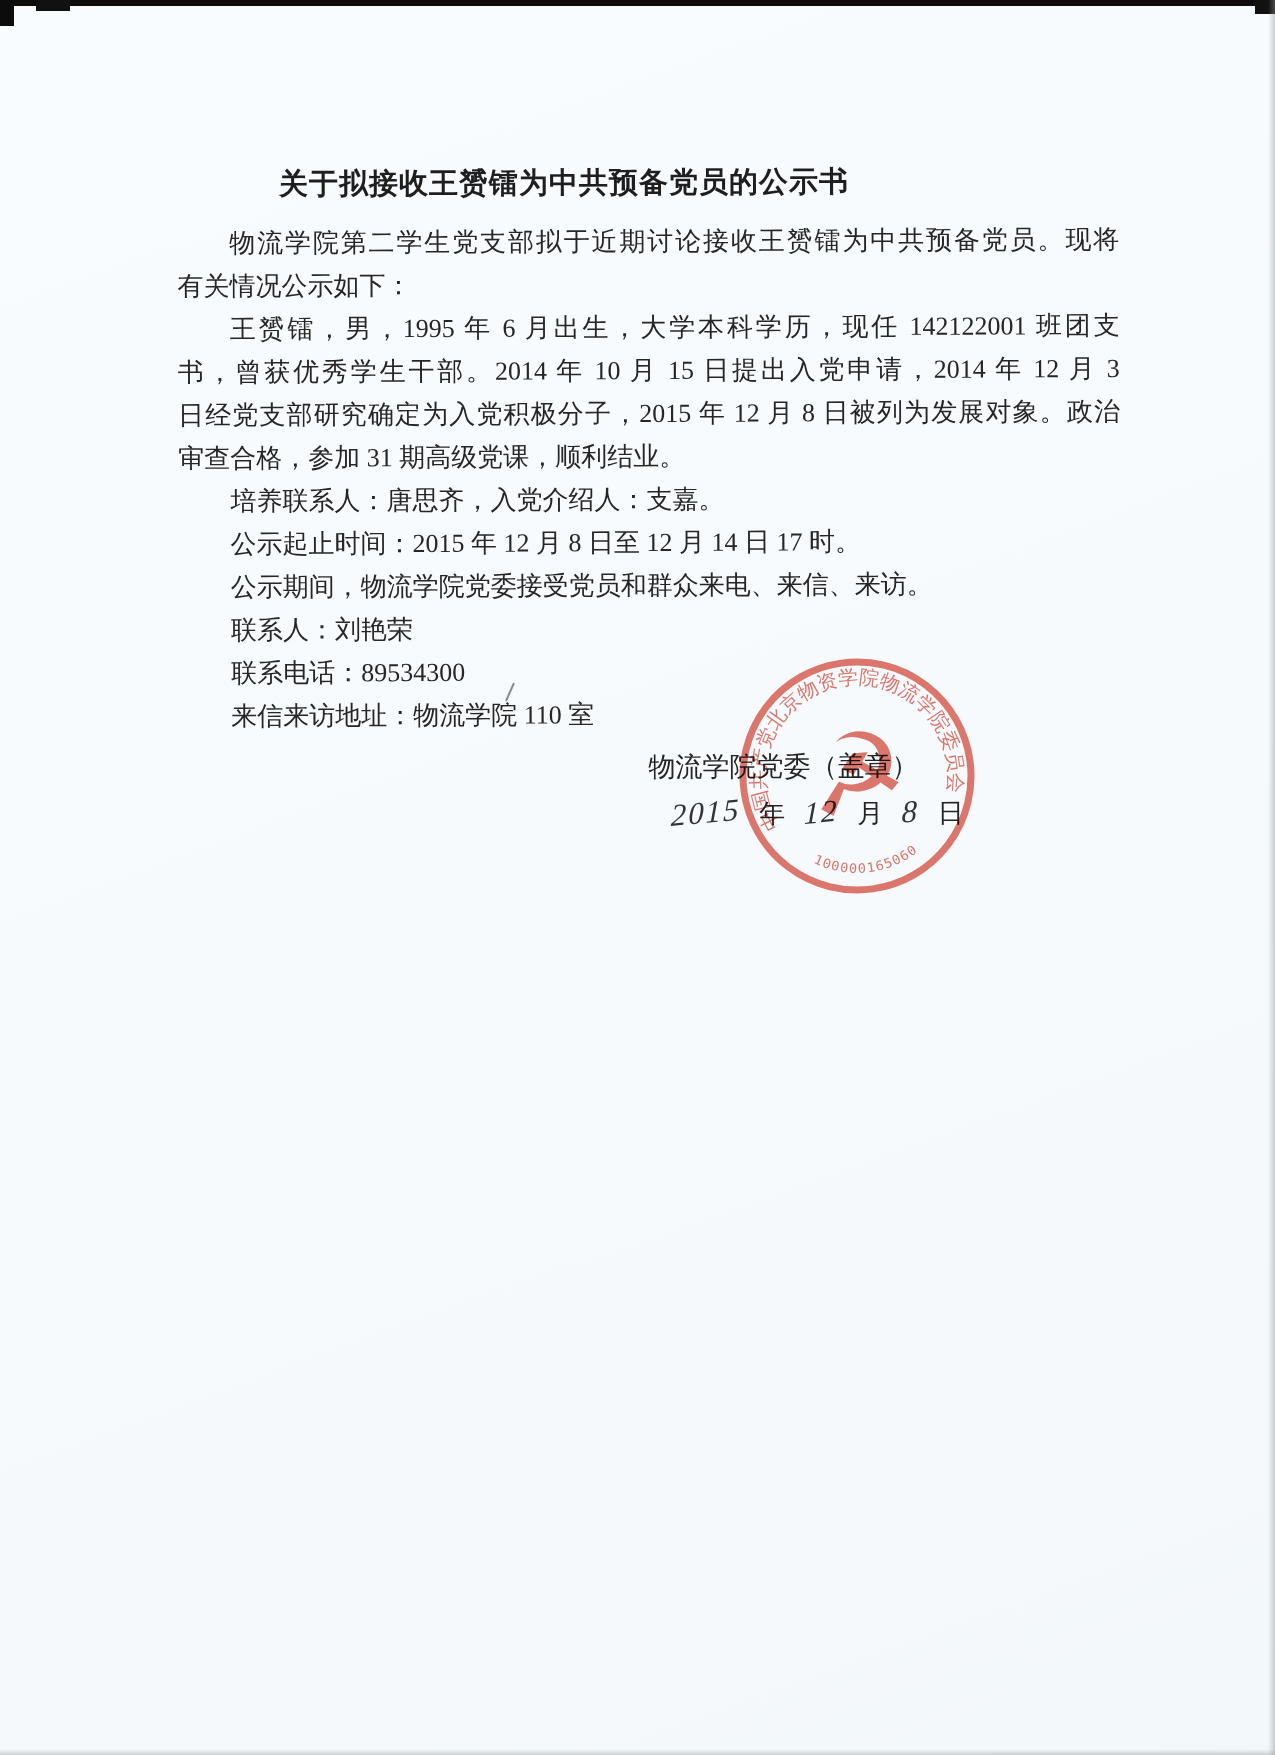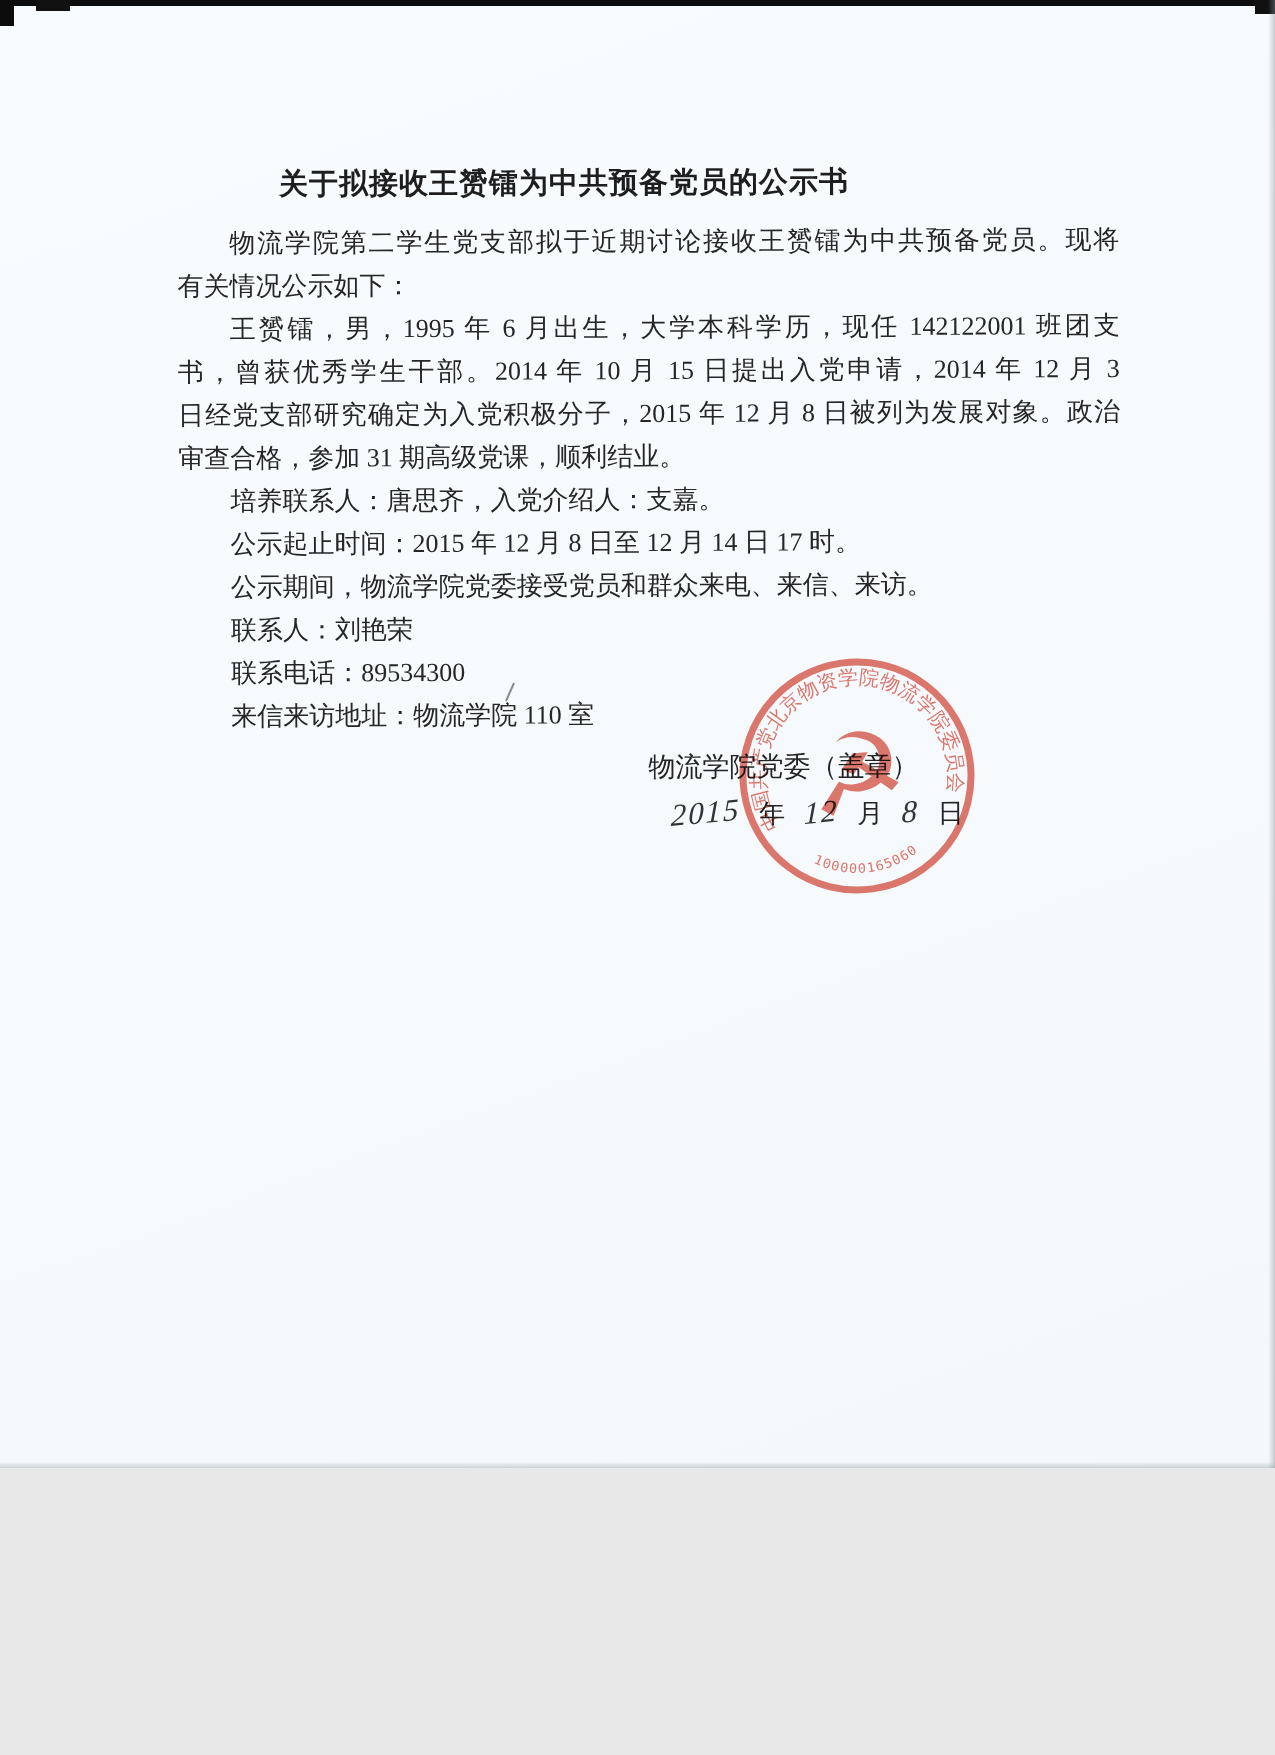--- a/index.html
+++ b/index.html
@@ -1,18 +1,18 @@
 <!DOCTYPE html>
 <html><head>
 <meta charset="utf-8">
 <style>
   html,body{margin:0;padding:0;}
   body{background:#e8e8e8;font-family:"Liberation Serif","DejaVu Serif",serif;}
   .page{
-    position:relative;width:1275px;height:1468px;margin:0 auto;
+    position:relative;width:1275px;height:1755px;margin:0 auto;
     background:linear-gradient(160deg,#f9fcfe 0%,#f6fafc 55%,#f3f8fb 100%);
     overflow:hidden;
   }
   
   .scan-strip-top{position:absolute;top:0;left:0;width:100%;height:6px;background:#0c0c0c;}
   .scan-blob-a{position:absolute;top:0;left:0;width:14px;height:26px;background:#0c0c0c;}
   .scan-blob-b{position:absolute;top:0;left:36px;width:34px;height:11px;background:#111;}
   .scan-blob-c{position:absolute;top:0;right:0;width:20px;height:14px;background:#111;}
   .scan-edge-right{position:absolute;top:0;right:0;width:7px;height:100%;
     background:linear-gradient(to left,rgba(140,150,156,.45),rgba(140,150,156,0));}

